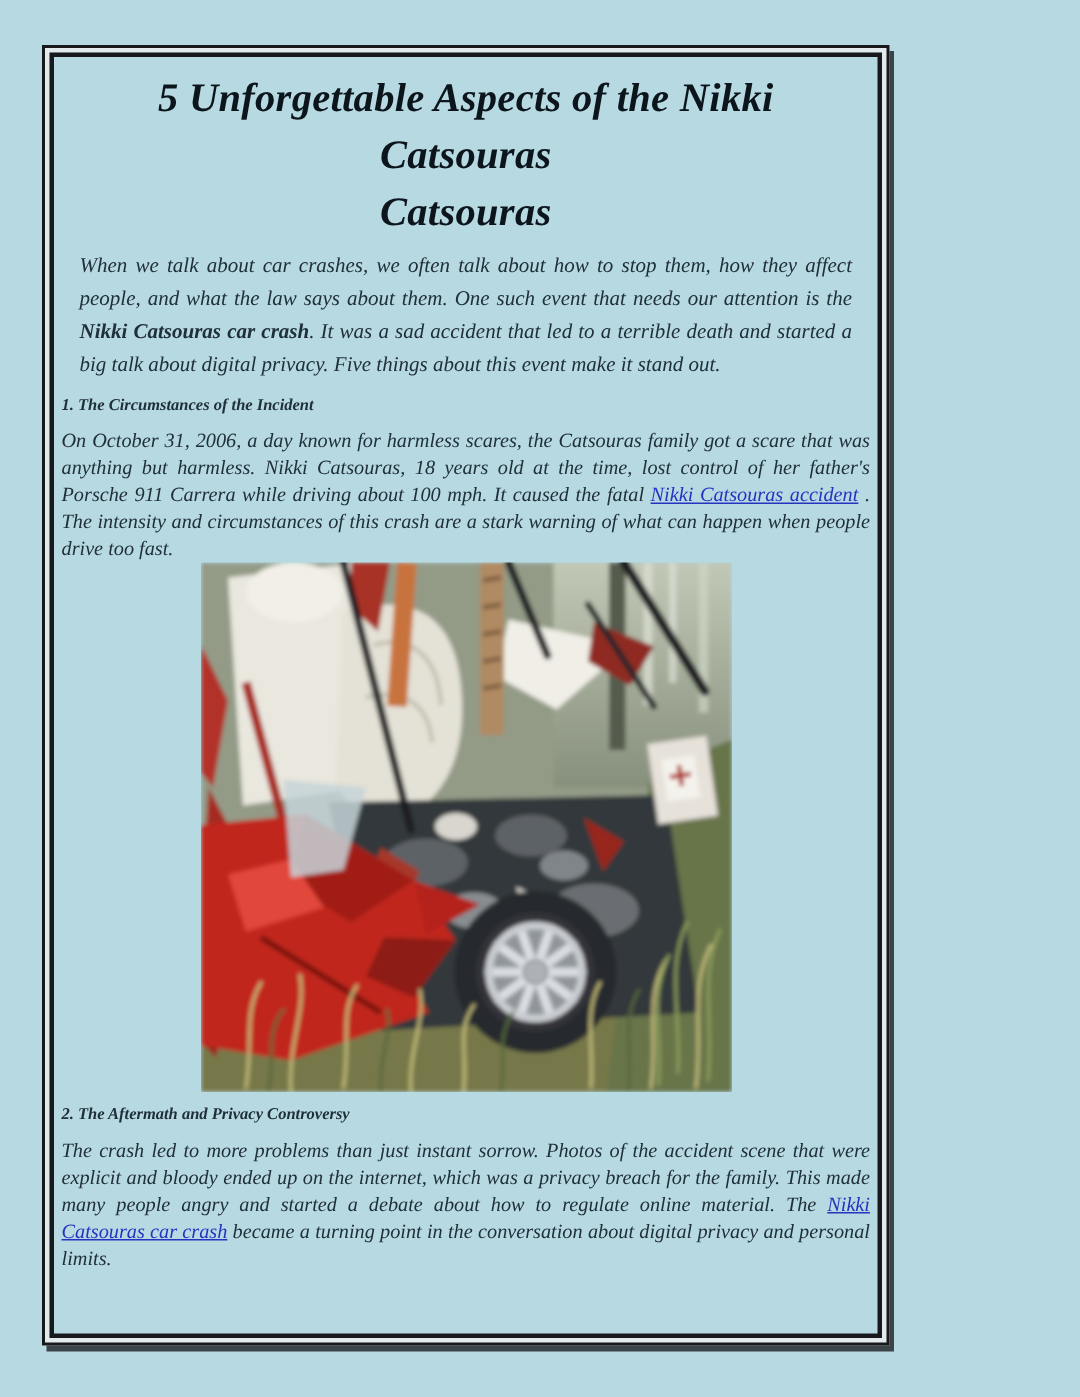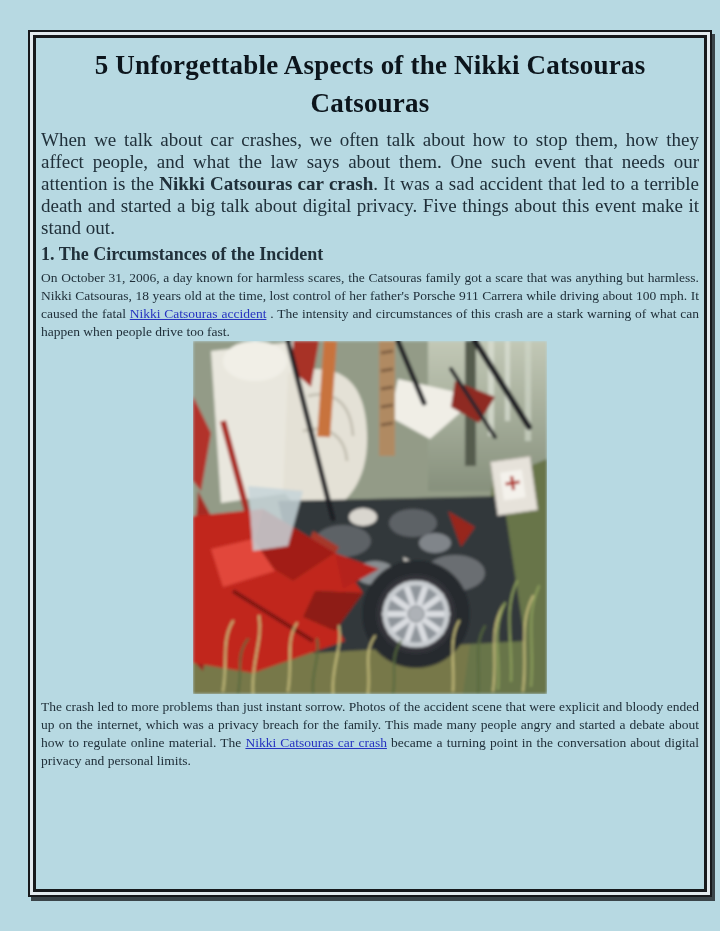--- a/index.html
+++ b/index.html
@@ -12,48 +12,49 @@
   }
   *{box-sizing:border-box}
   html,body{margin:0;padding:0}
   body{
     width:720px;height:931px;position:relative;overflow:hidden;
     background:var(--background);
     font-family:"Liberation Serif","DejaVu Serif",serif;
     color:var(--text);
   }
   .frame{
-    position:absolute;left:28px;top:30px;width:684px;height:867px;
+    position:absolute;left:28px;top:30px;width:565px;height:867px;
     border:2px solid var(--frame);
     background:var(--frame-gap);
     padding:3px;
     box-shadow:3px 4px 0 rgba(23,26,29,.78);
+    font-style:italic;
   }
   .frame-inner{
     width:100%;height:100%;
     border:3px solid var(--frame);
     background:var(--background);
     padding:0 5px;
     overflow:hidden;
   }
   h1.page-title{
     margin:8px 14px 0;
     font-size:27px;line-height:38px;font-weight:bold;
     text-align:center;color:var(--title);
     letter-spacing:.2px;
   }
   h1.page-title span{display:block}
   p.body-par{
-    margin:7px 0 0;
-    font-size:19px;line-height:22px;
+    margin:7px 12px 0;
+    font-size:14px;line-height:22px;
     text-align:justify;
   }
   h2.section-heading{
     margin:4px 0 0;
-    font-size:18px;line-height:22px;font-weight:bold;
+    font-size:11px;line-height:22px;font-weight:bold;
     color:var(--text);
   }
   p.section-par{margin:4px 0 0;font-size:13.5px;line-height:18px;text-align:justify}
   .bold{font-weight:bold}
   a.link{color:var(--link);text-decoration:underline;cursor:pointer}
   figure.photo{
     margin:0 auto;width:354px;height:353px;padding:0;
   }
   figure.photo svg{display:block;width:354px;height:353px}
   .heading-2{margin-top:48px}
@@ -189,17 +190,18 @@
             <g stroke="#8da05c" stroke-width="2">
               <path d="M318,340 C320,300 310,270 324,240"></path>
               <path d="M338,345 C342,305 332,275 346,245"></path>
               <path d="M305,348 C308,315 298,290 312,262"></path>
             </g>
           </g>
         </g>
       </svg>
     </figure>
 
+    <h2 class="section-heading heading-2">2. The Aftermath and Privacy Controversy</h2>
 
     <p class="section-par"><span>The crash led to more problems than just instant sorrow. Photos of the accident scene that were explicit and bloody ended up on the internet, which was a privacy breach for the family. This made many people angry and started a debate about how to regulate online material. The </span><a class="link" href="#">Nikki Catsouras car crash</a><span> became a turning point in the conversation about digital privacy and personal limits.</span></p>
 
   </div>
 </div>
 
 </body></html>

